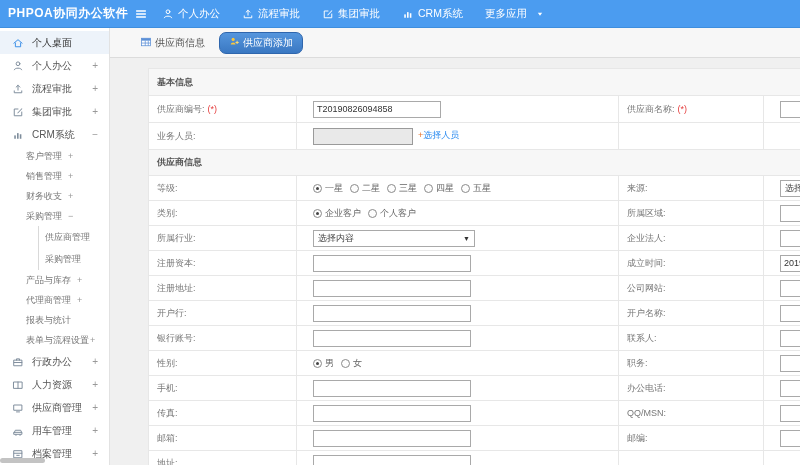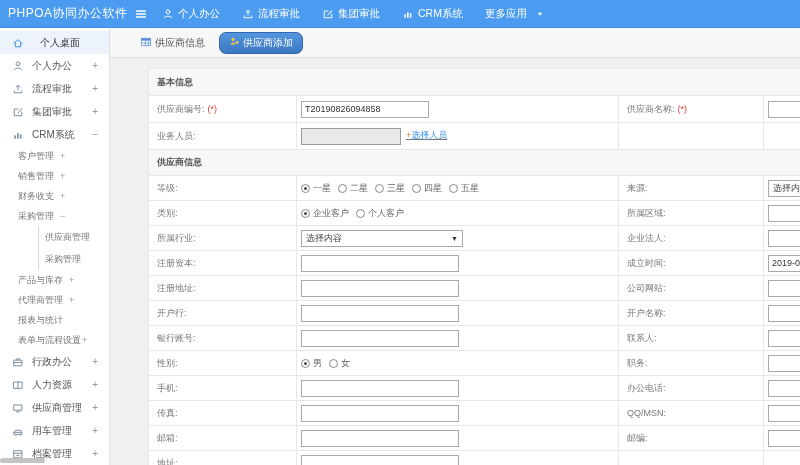--- a/index.html
+++ b/index.html
@@ -1,53 +1,53 @@
 <!DOCTYPE html>
 <html><head>
 <meta charset="utf-8">
 <style>
   * { margin:0; padding:0; box-sizing:border-box; }
   html,body { width:800px; height:465px; overflow:hidden; font-family:"Liberation Sans","DejaVu Sans",sans-serif; background:#f0f0f0; }
 
   
   .topbar { position:absolute; left:0; top:0; width:800px; height:28px; background:#4b9cf0; border-bottom:1px solid #3e8ede; display:flex; align-items:center; z-index:10; }
-  .logo { width:132px; padding-left:8px; color:#fff; font-size:12px; font-weight:normal; letter-spacing:.5px; white-space:nowrap; }
+  .logo { width:132px; padding-left:8px; color:#fff; font-size:12px; font-weight:bold; letter-spacing:.5px; white-space:nowrap; }
   .hamburger { color:#fff; margin:0 14px 0 2px; cursor:pointer; display:flex; align-items:center; }
   .topnav { display:flex; align-items:center; gap:22px; }
   .topnav-item { display:flex; align-items:center; gap:4px; color:#fff; font-size:10.5px; cursor:pointer; white-space:nowrap; }
   .topnav-item svg { display:block; }
 
   
   .sidebar { position:absolute; left:0; top:28px; width:110px; height:437px; background:#fff; border-right:1px solid #e2e2e2; padding-top:3px; }
   .sb-item { position:relative; display:flex; align-items:center; color:#555; cursor:pointer; }
   .sb-item.lvl1 { height:23px; padding-left:12px; font-size:10px; }
   .sb-item.lvl1 .sb-ic { width:13px; height:13px; margin-right:7px; color:#7d8c9b; display:flex; align-items:center; }
   .sb-item.lvl1 .sb-exp { position:absolute; right:11px; color:#999; font-size:10px; }
-  .sb-item.lvl2 { height:20px; padding-left:18px; font-size:9px; color:#777; }
+  .sb-item.lvl2 { height:20px; padding-left:26px; font-size:9px; color:#777; }
   .sb-item.lvl2 .sb-exp { margin-left:6px; color:#999; font-size:9px; }
   .sb-item.lvl2.tight .sb-exp { margin-left:1px; }
   .sb-item.lvl3 { height:22px; font-size:9px; color:#777; margin-left:38px; border-left:1px solid #d9d9d9; padding-left:6px; }
-  .sb-item.active { background:#edf3fa; color:#333;gap:8px; }
+  .sb-item.active { background:#edf3fa; color:#333; }
   .sb-item.active .sb-ic { color:#3a8ee6; }
   .sb-scroll { position:absolute; left:0; bottom:2px; width:45px; height:5px; background:#c3c3c3; border-radius:3px; }
 
   
   .content { position:absolute; left:110px; top:28px; width:690px; height:437px; overflow:hidden; background:#f0f0f0; }
   .tabstrip { height:30px; background:#f7f7f7; border-bottom:1px solid #dcdcdc; display:flex; align-items:center; padding-left:22px; gap:6px; }
   .tab { display:flex; align-items:center; gap:3px; font-size:10px; color:#555; padding:3px 8px; cursor:pointer; }
   .tab.active { background:linear-gradient(#5596dd,#3a78c2); border:1px solid #2f66ad; border-radius:7px; color:#fff; padding:3px 9px; }
 
   
   .form-wrap { margin:10px 0 0 38px; width:950px; }
   table.ft { border-collapse:collapse; width:950px; background:#fff; border:1px solid #ccc; table-layout:fixed; }
   .ft col.c1 { width:148px; } .ft col.c2 { width:322px; } .ft col.c3 { width:145px; } .ft col.c4 { width:335px; }
   .ft td { border:1px solid #e7e7e7; font-size:9px; color:#777; height:25px; padding:0 3px 0 8px; vertical-align:middle; white-space:nowrap; overflow:visible; }
   .ft tr.basic td { height:27px; }
   .ft td.sec { background:#f7f7f7; font-weight:bold; color:#555; font-size:9px; height:26px; }
-  .ft td.fc { padding-left:4px;text-decoration:underline; }
+  .ft td.fc { padding-left:16px; }
   .req { color:#e43c3c; margin-left:3px; }
   .ti { height:17px; border:1px solid #a9a9a9; font-size:9px; font-family:"Liberation Sans","DejaVu Sans",sans-serif; color:#333; padding:0 3px; background:#fff; vertical-align:middle; }
   .ti.dis { background:#e9e9e9; border-color:#9a9a9a; }
   .sel { display:inline-flex; align-items:center; justify-content:space-between; width:162px; height:17px; border:1px solid #a9a9a9; background:#fff; color:#444; font-size:9px; padding:0 4px; cursor:pointer; vertical-align:middle; }
   .sel .arr { font-size:7px; color:#333; }
   .ro { display:inline-flex; align-items:center; margin-right:7px; cursor:pointer; color:#666; }
   .rb { width:9px; height:9px; border:1px solid #8a8a8a; border-radius:50%; background:#fdfdfd; margin-right:3px; position:relative; display:inline-block; }
   .rb.on::after { content:""; position:absolute; left:2px; top:2px; width:3px; height:3px; background:#444; border-radius:50%; }
   .plk { margin-left:5px; text-decoration:none; font-size:9px; }
   .plk .pl { color:#e8762f; }

